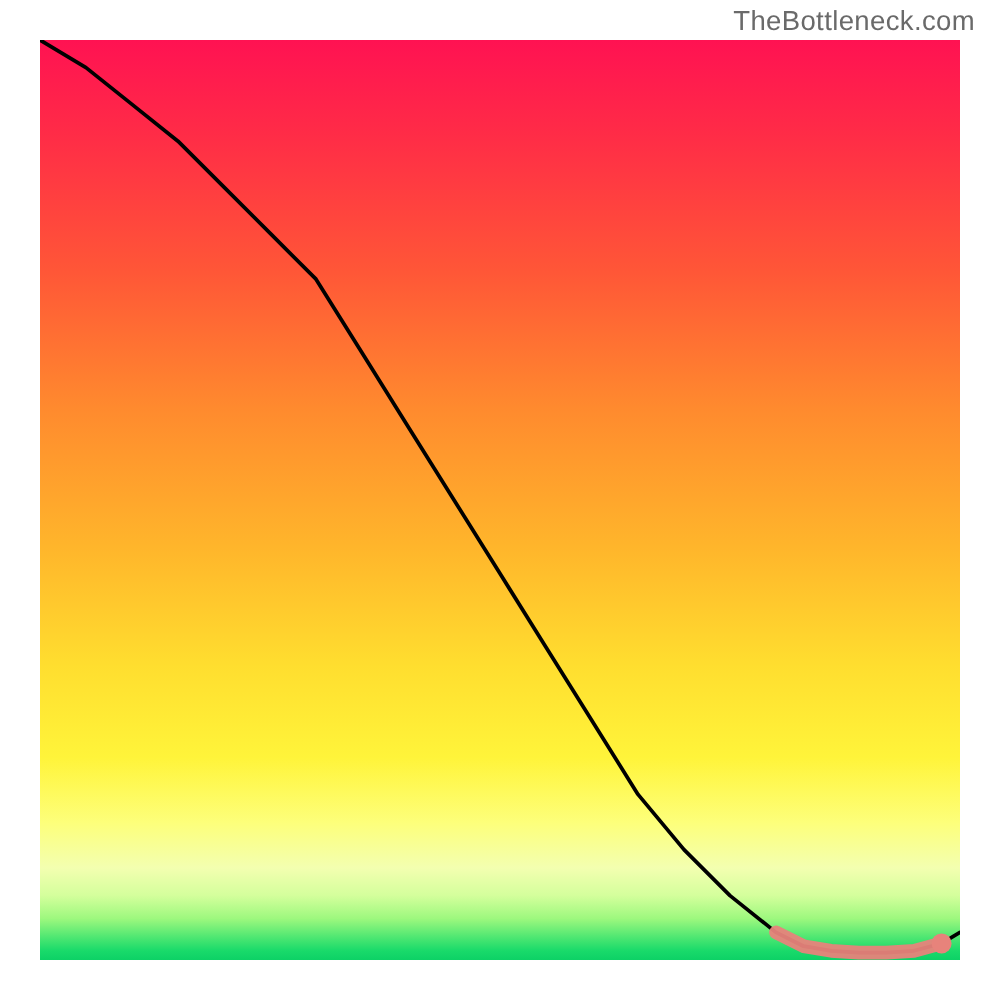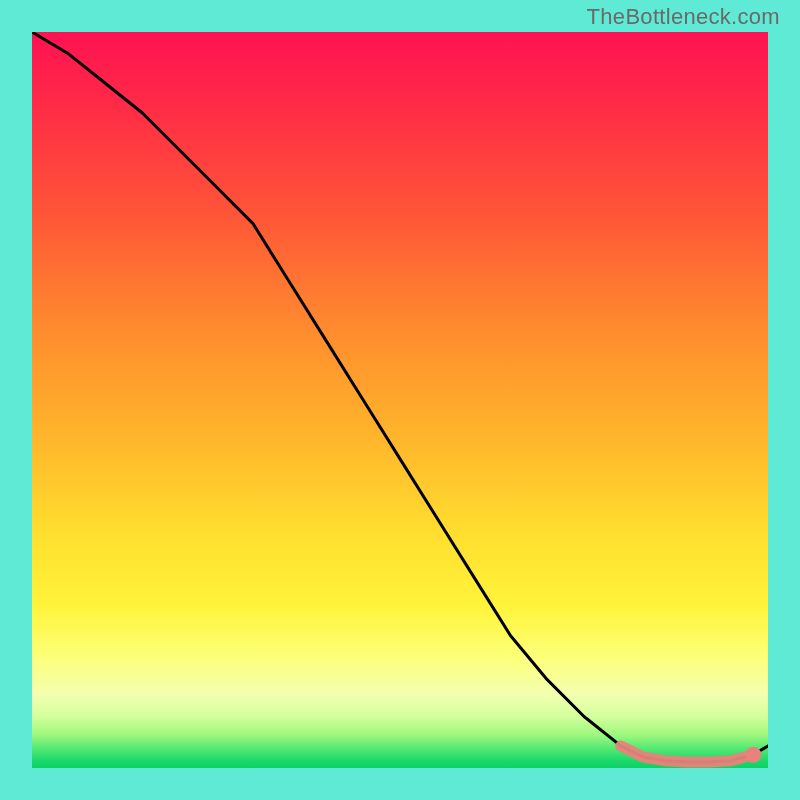--- a/index.html
+++ b/index.html
@@ -8,21 +8,21 @@
     width: 800px;
     height: 800px;
     background: #000;
     overflow: hidden;
     font-family: Arial, Helvetica, sans-serif;
   }
   .frame {
     position: relative;
     width: 800px;
     height: 800px;
-    background: #5eead4;
+    background: #ffffff;
   }
   .watermark {
     position: absolute;
     top: 4px;
     right: 20px;
     color: #6a6a6a;
     font-size: 22px;
     font-weight: 500;
     letter-spacing: 0.3px;
   }

